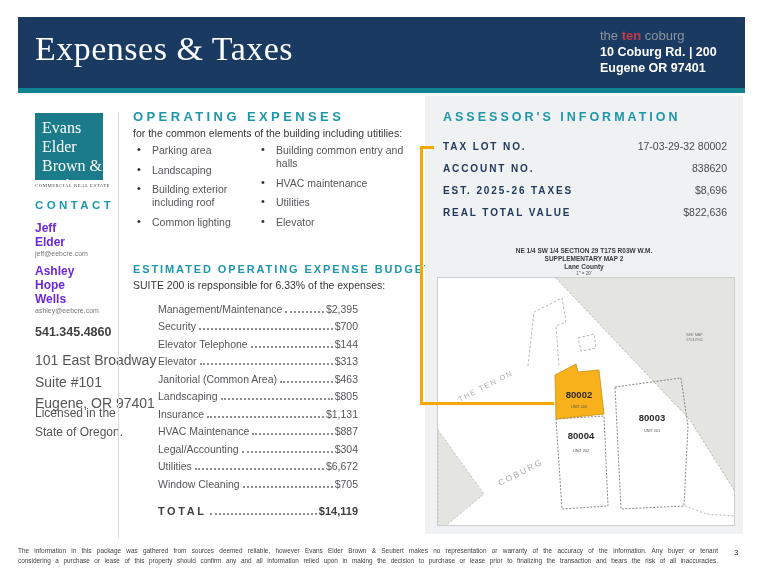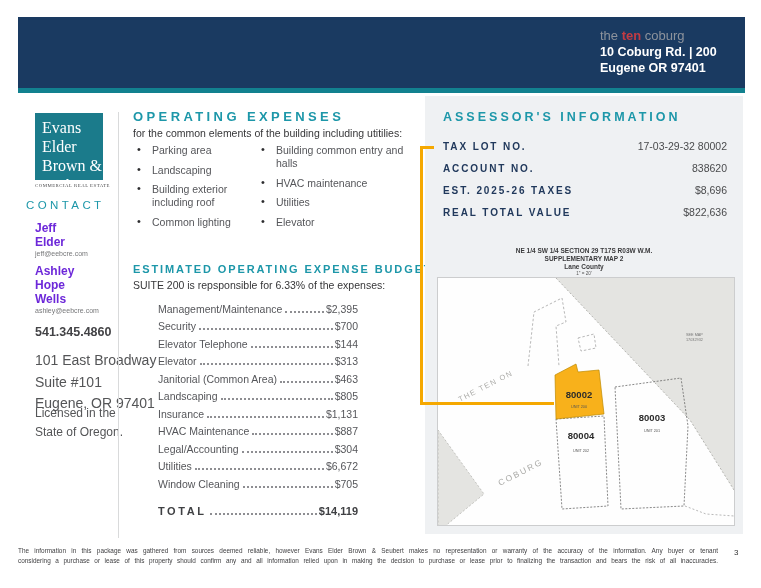--- a/index.html
+++ b/index.html
@@ -16,21 +16,21 @@
   .brand-the,.brand-coburg{color:#8d939c;}
   .brand-ten{color:#c23b43;font-weight:bold;}
   .brand-addr{color:#fff;font-weight:bold;font-size:12.5px;line-height:1.26;}
 
   
   .logo-box{position:absolute;left:35px;top:113px;width:68px;height:67px;background:#1b7b8b;
         color:#fff;font-family:"Liberation Serif","DejaVu Serif",serif;font-size:16px;
         line-height:1.2;padding:5px 0 0 7px;box-sizing:border-box;}
   .logo-tagline{position:absolute;left:35px;top:183px;width:80px;color:#4a4a4c;
         font-family:"Liberation Serif","DejaVu Serif",serif;font-size:4.8px;letter-spacing:.5px;}
-  .contact-heading{position:absolute;left:26px;top:199px;color:#1d97a9;font-weight:normal;
+  .contact-heading{position:absolute;left:35px;top:199px;color:#1d97a9;font-weight:bold;
         font-size:11.5px;letter-spacing:3.4px;}
   .c-name{position:absolute;left:35px;color:#6d28d9;font-weight:bold;font-size:12px;line-height:1.18;}
   .c-email{position:absolute;left:35px;color:#77787a;font-size:7px;}
   .c-phone{position:absolute;left:35px;top:325px;color:#434346;font-weight:bold;font-size:12.5px;}
   .c-address{position:absolute;left:35px;top:350px;color:#545557;font-size:14px;line-height:1.55;}
   .c-license{position:absolute;left:35px;top:404px;color:#545557;font-size:12px;line-height:1.55;}
   .v-divider{position:absolute;left:118px;top:112px;width:1px;height:426px;background:#d9dadb;}
 
   
   .op-heading{position:absolute;left:133px;top:109px;color:#1d97a9;font-weight:bold;
@@ -82,20 +82,21 @@
   .page-number{position:absolute;left:734px;top:548px;color:#333;font-size:8px;}
 
   svg text{font-family:"Liberation Sans",sans-serif;}
 </style>
 </head>
 <body>
 
 <div class="page">
 
   <div class="header">
+    <div class="page-title">Expenses &amp; Taxes</div>
     <div class="brand-block">
       <div class="brand-line">
         <span class="brand-the">the </span><span class="brand-ten">ten</span><span class="brand-coburg"> coburg</span>
       </div>
       <div class="brand-addr">10 Coburg Rd. | 200</div>
       <div class="brand-addr">Eugene OR 97401</div>
     </div>
   </div>
   <div class="header-rule"></div>
 

